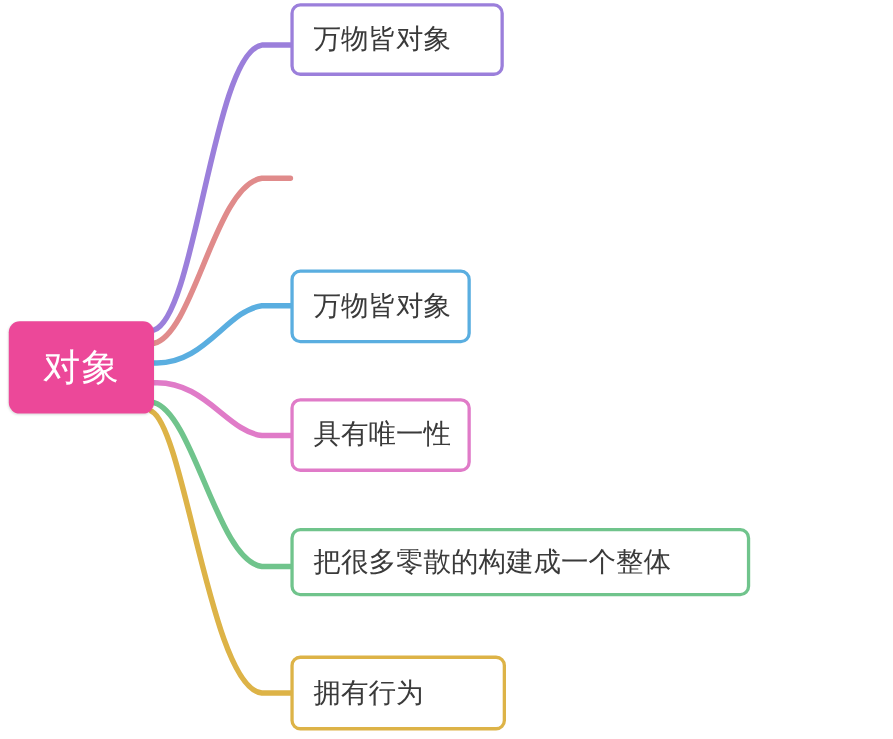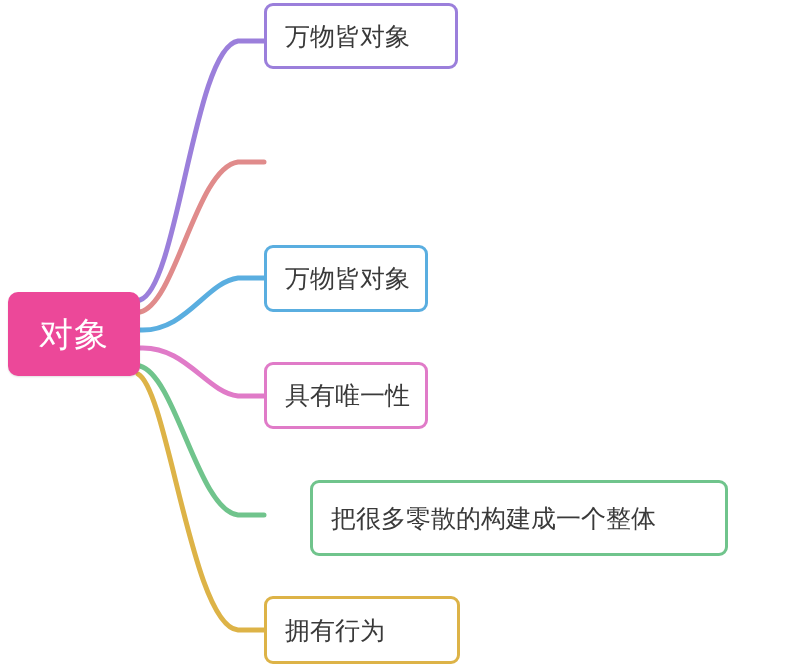--- a/index.html
+++ b/index.html
@@ -83,21 +83,21 @@
 
 
   <div class="node branch-node" id="branch-node-2" style="left: 264px; top: 245px; width: 164px; height: 67px; border-color: rgb(90, 174, 224);">
     <span class="branch-label">万物皆对象</span>
   </div>
 
   <div class="node branch-node" id="branch-node-3" style="left: 264px; top: 362px; width: 164px; height: 67px; border-color: rgb(224, 123, 200);">
     <span class="branch-label">具有唯一性</span>
   </div>
 
-  <div class="node branch-node" id="branch-node-4" style="left: 264px; top: 480px; width: 418px; height: 76px; border-color: rgb(112, 196, 140); margin-left: 46px;">
+  <div class="node branch-node" id="branch-node-4" style="left: 264px; top: 480px; width: 418px; height: 62px; border-color: rgb(112, 196, 140);">
     <span class="branch-label">把很多零散的构建成一个整体</span>
   </div>
 
   <div class="node branch-node" id="branch-node-5" style="left: 264px; top: 596px; width: 196px; height: 68px; border-color: rgb(221, 179, 71);">
     <span class="branch-label">拥有行为</span>
   </div>
 
 </div>
 
 </body></html>

